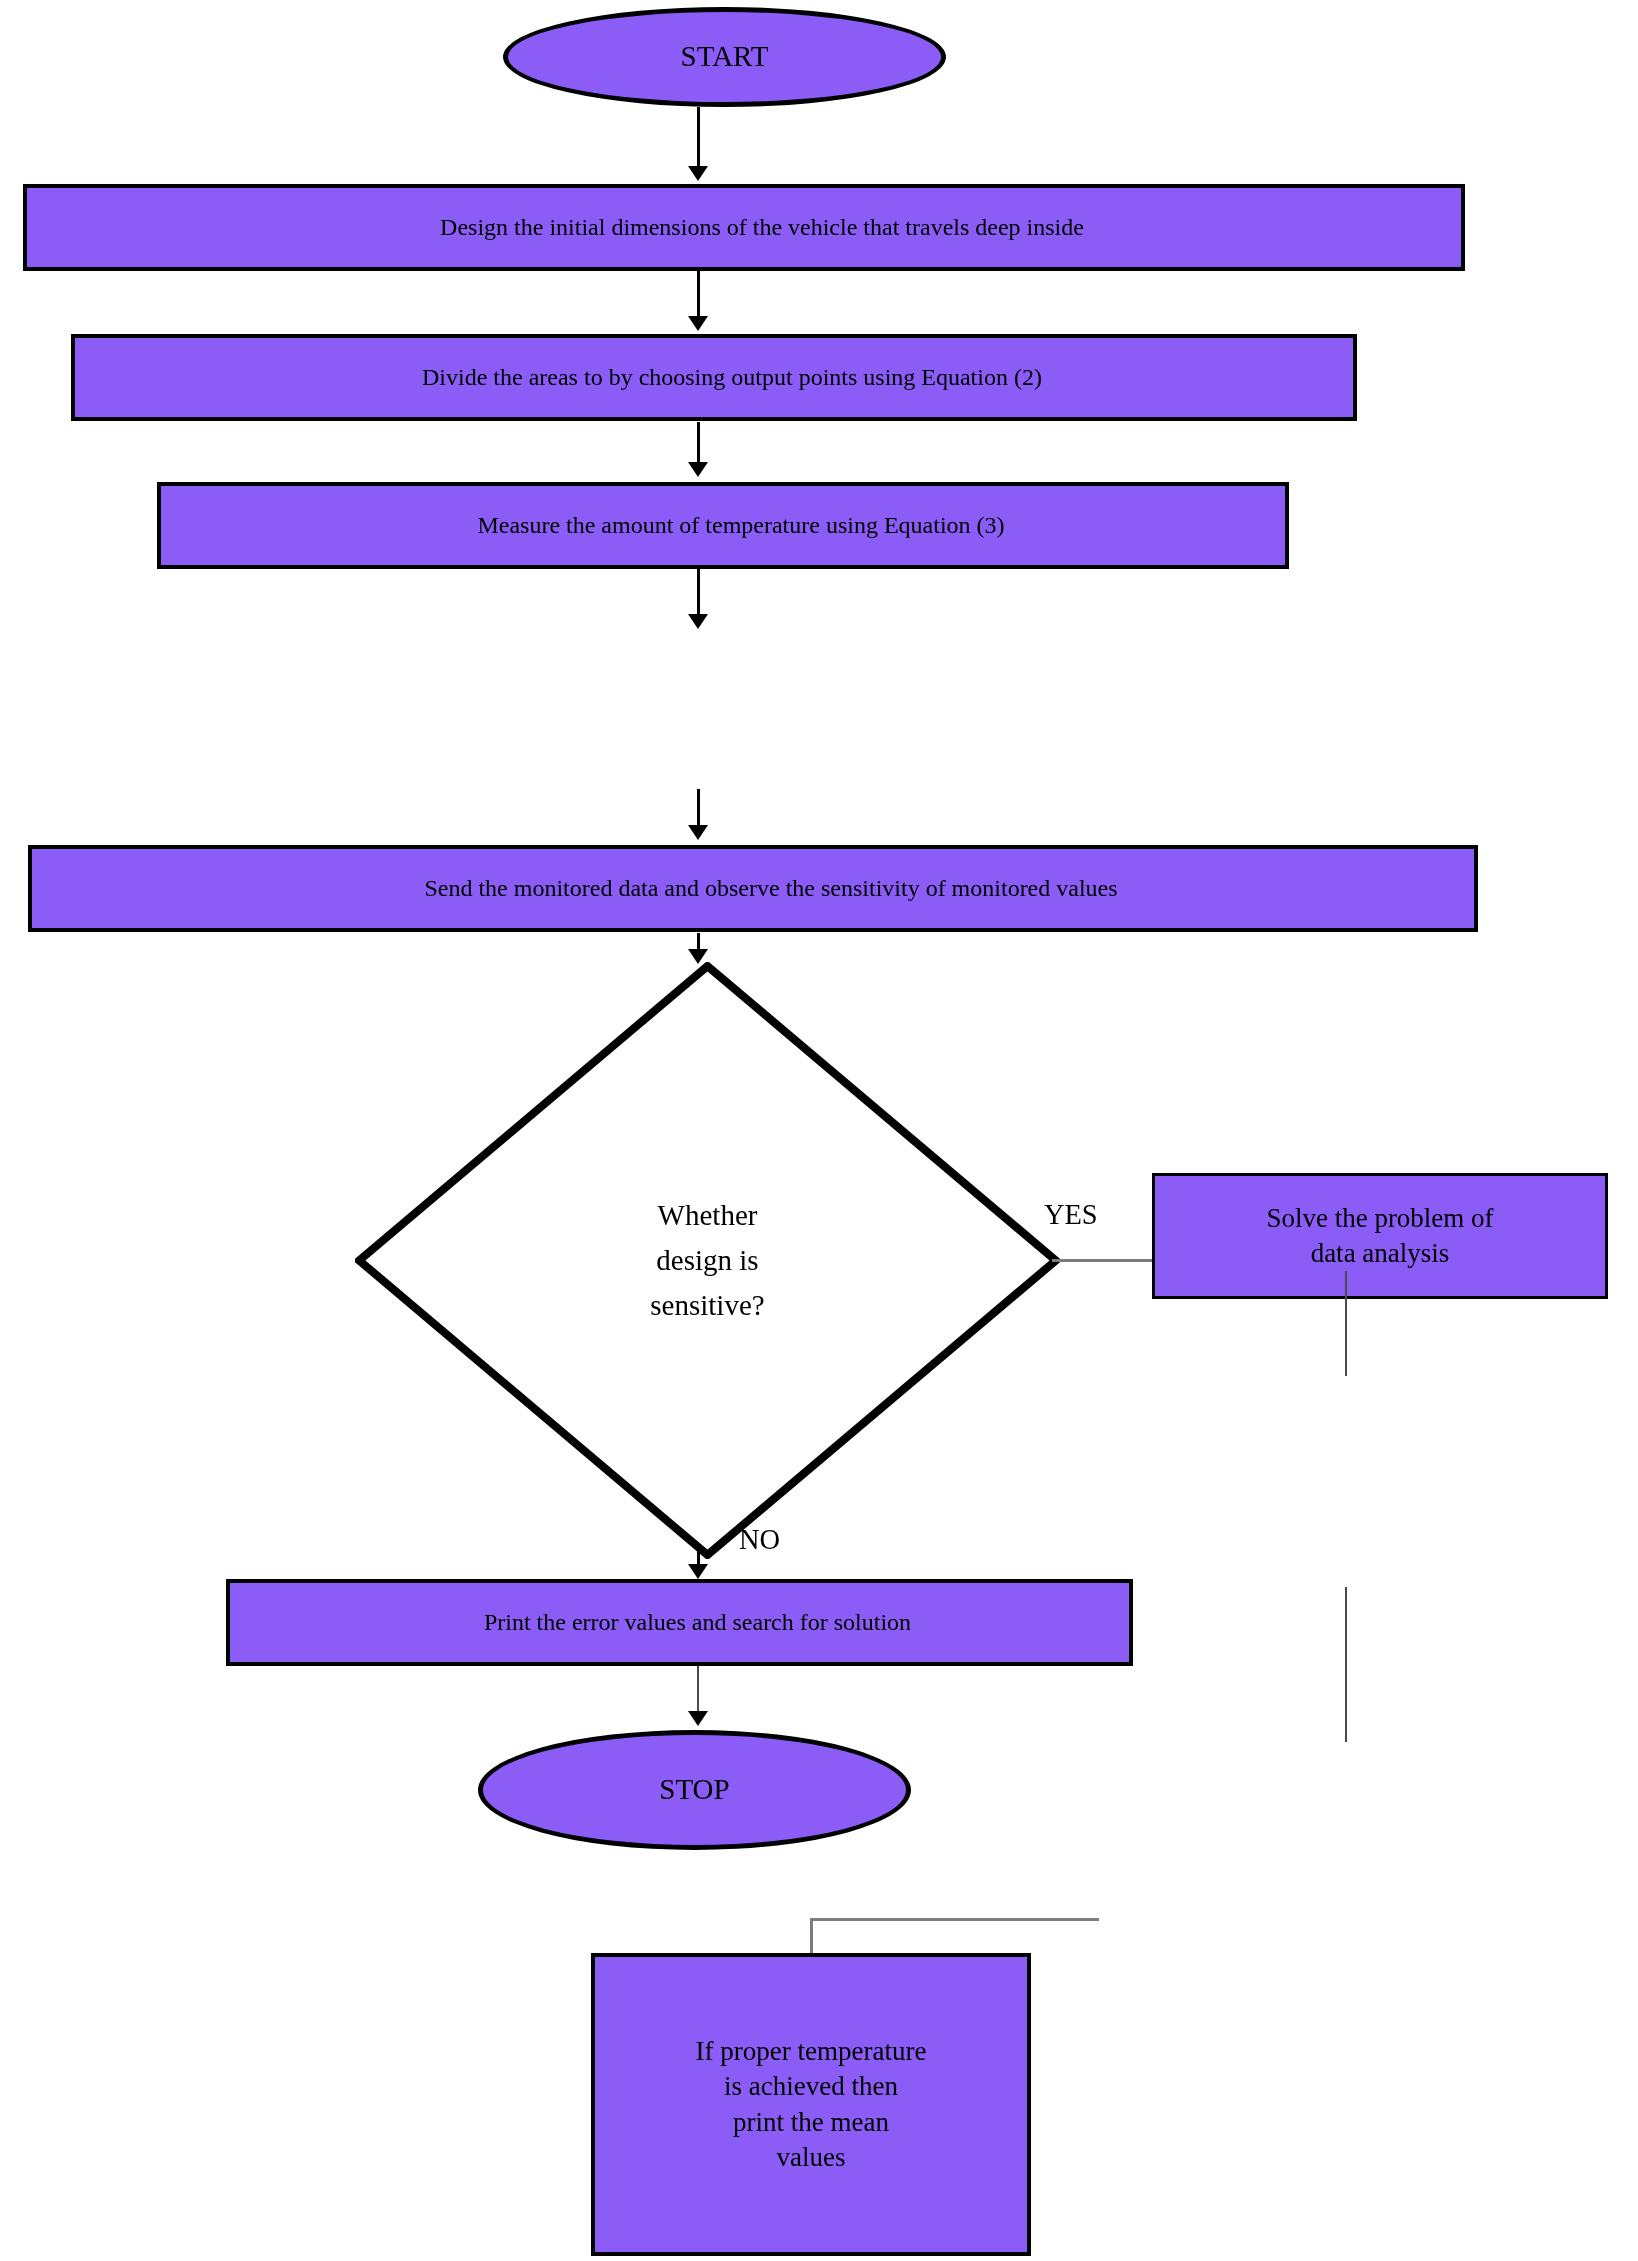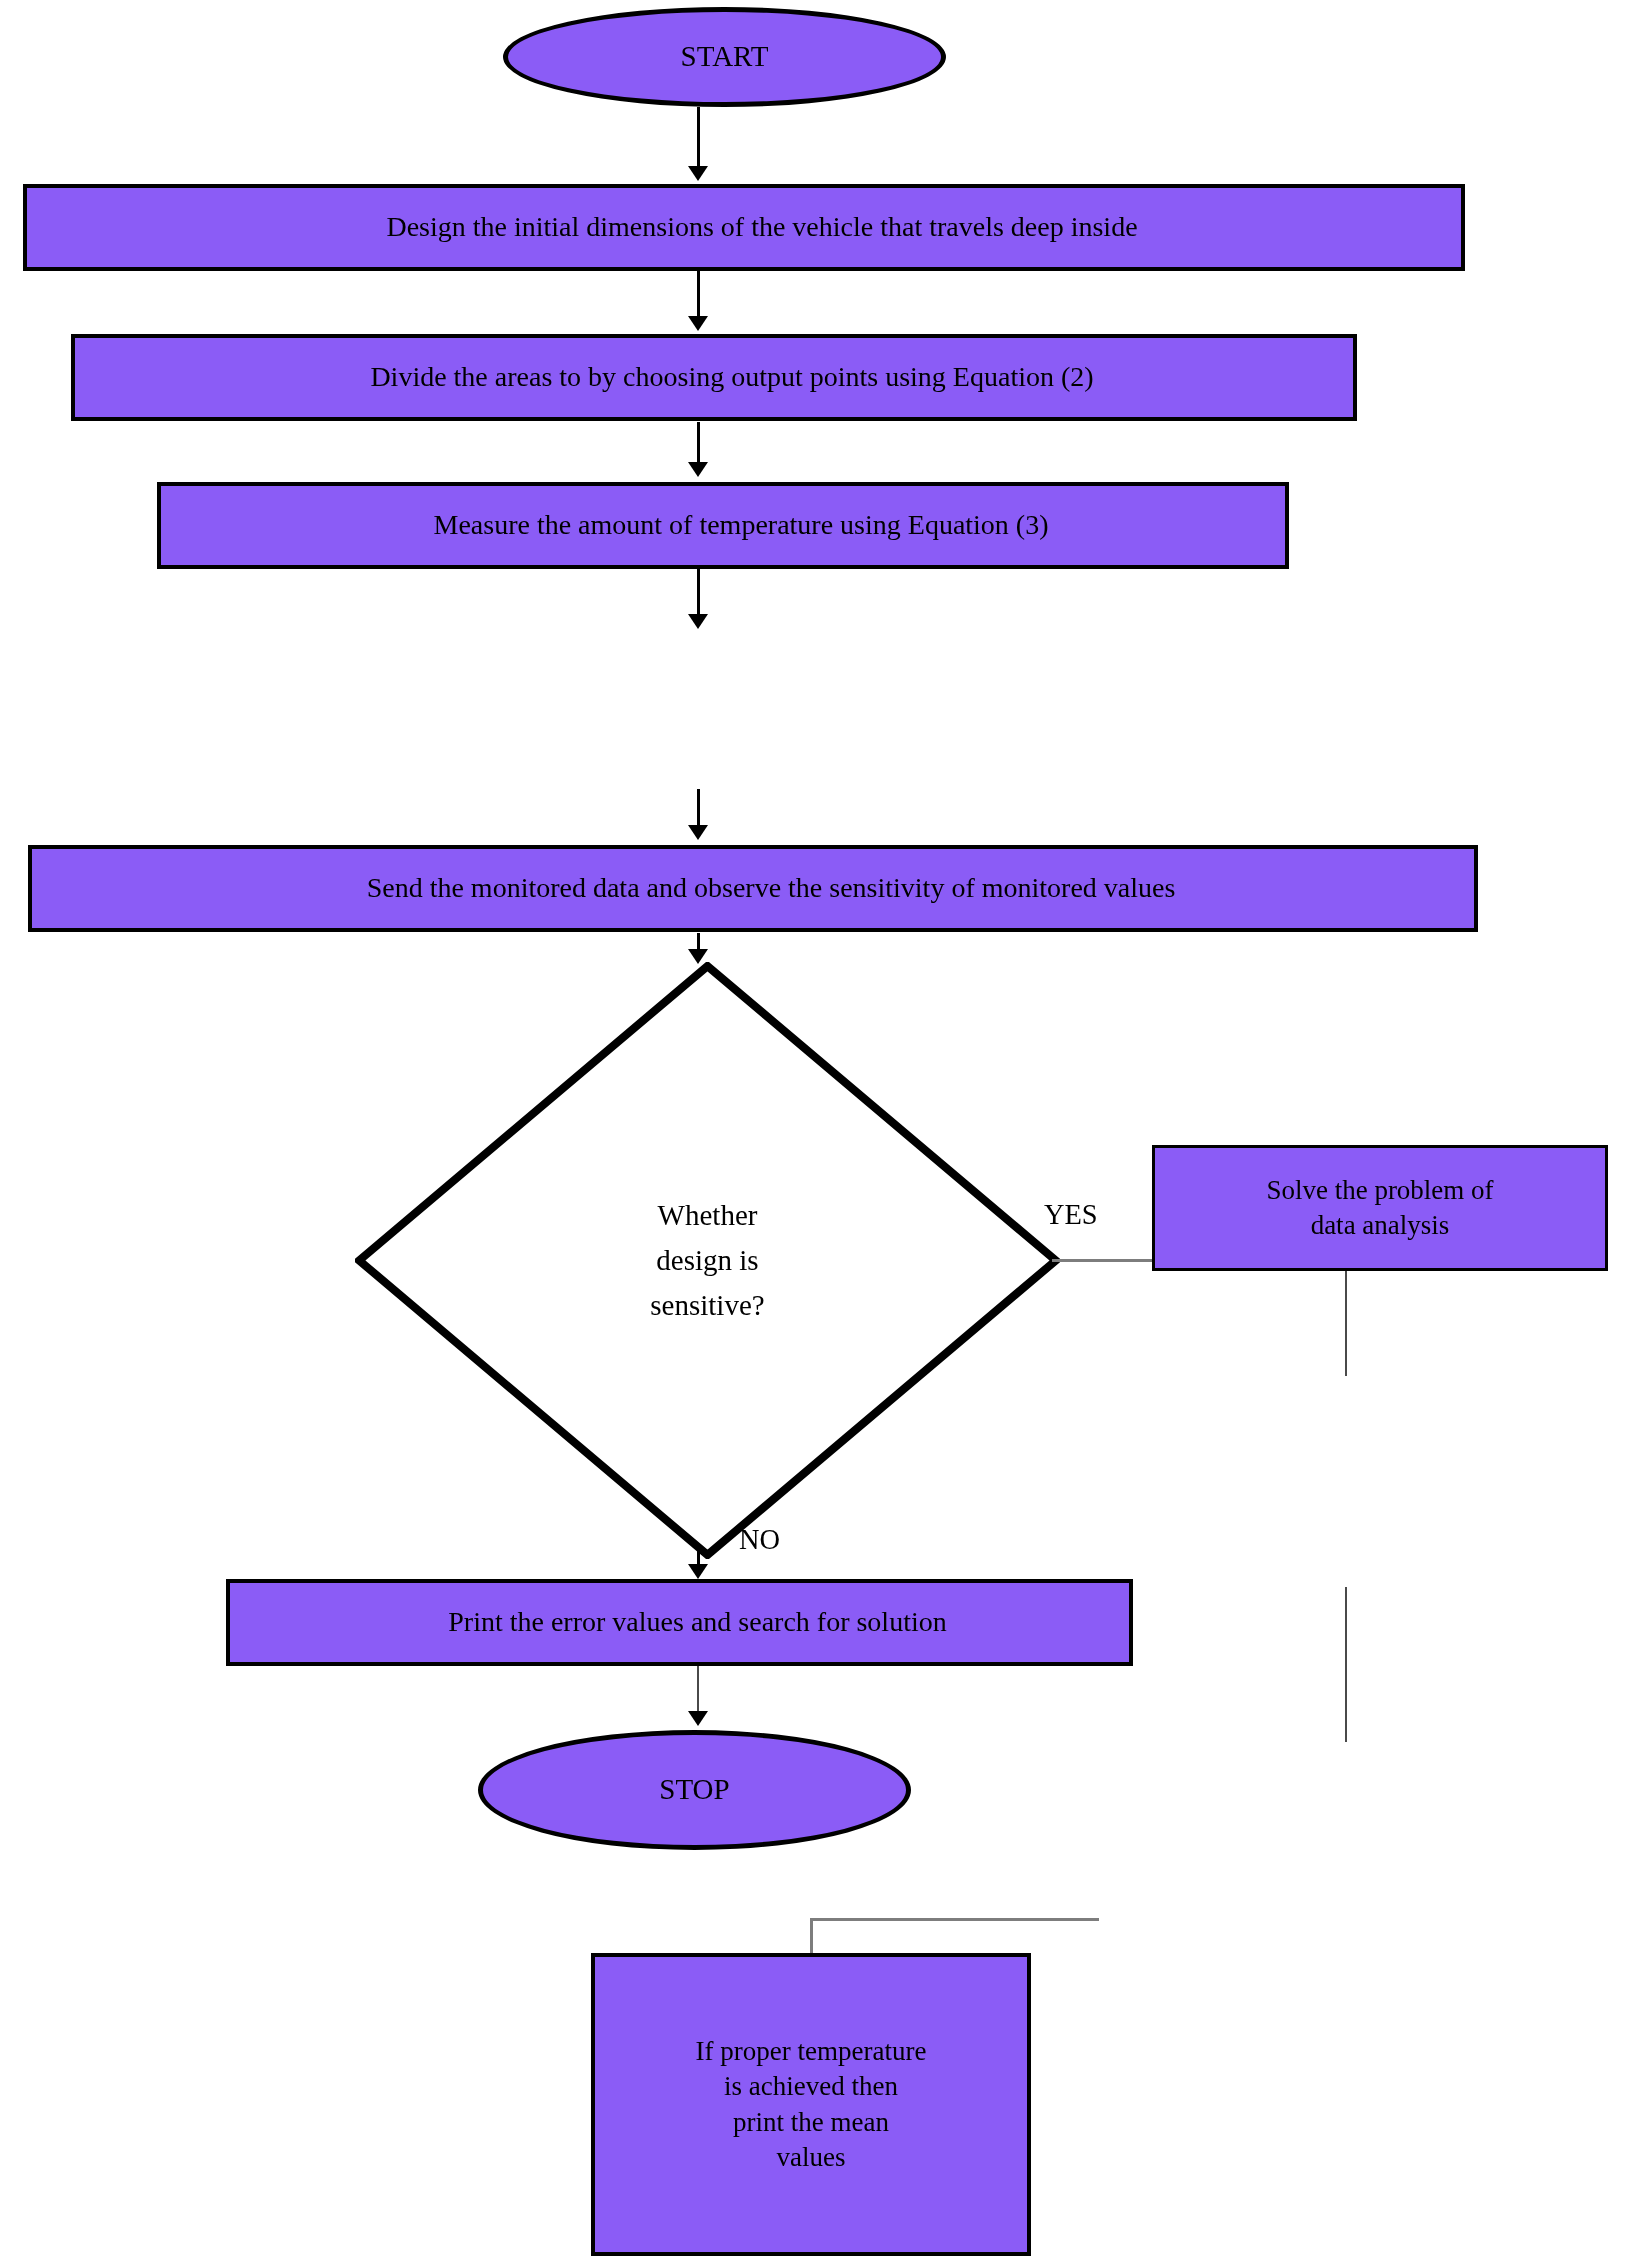--- a/index.html
+++ b/index.html
@@ -24,33 +24,34 @@
     justify-content:center;
     text-align:center;
     background:#8b5cf6;
     line-height:1.30;
   }
   .proc{
     border:4.6px solid #000000;
   }
   .proc.thin{
     border:3px solid #000000;
+    margin-top:28px;
   }
   .term{
     border:5.6px solid #000000;
     border-radius:50%;
   }
   .node .txt{
     display:block;
     width:100%;
     padding:0 9.1px;
     box-sizing:border-box;
   }
   .fs-lg{font-size:29px;}
-  .fs-md{font-size:28px;margin-left:36px;}
+  .fs-md{font-size:24px;margin-left:36px;}
   .fs-sm{font-size:27px;}
   .ital{font-style:italic;}
 
   
   .vline{
     position:absolute;
     width:2.5px;
     background:#000000;
   }
   .vline.thin{width:2px;background:#4a4a4a;}

